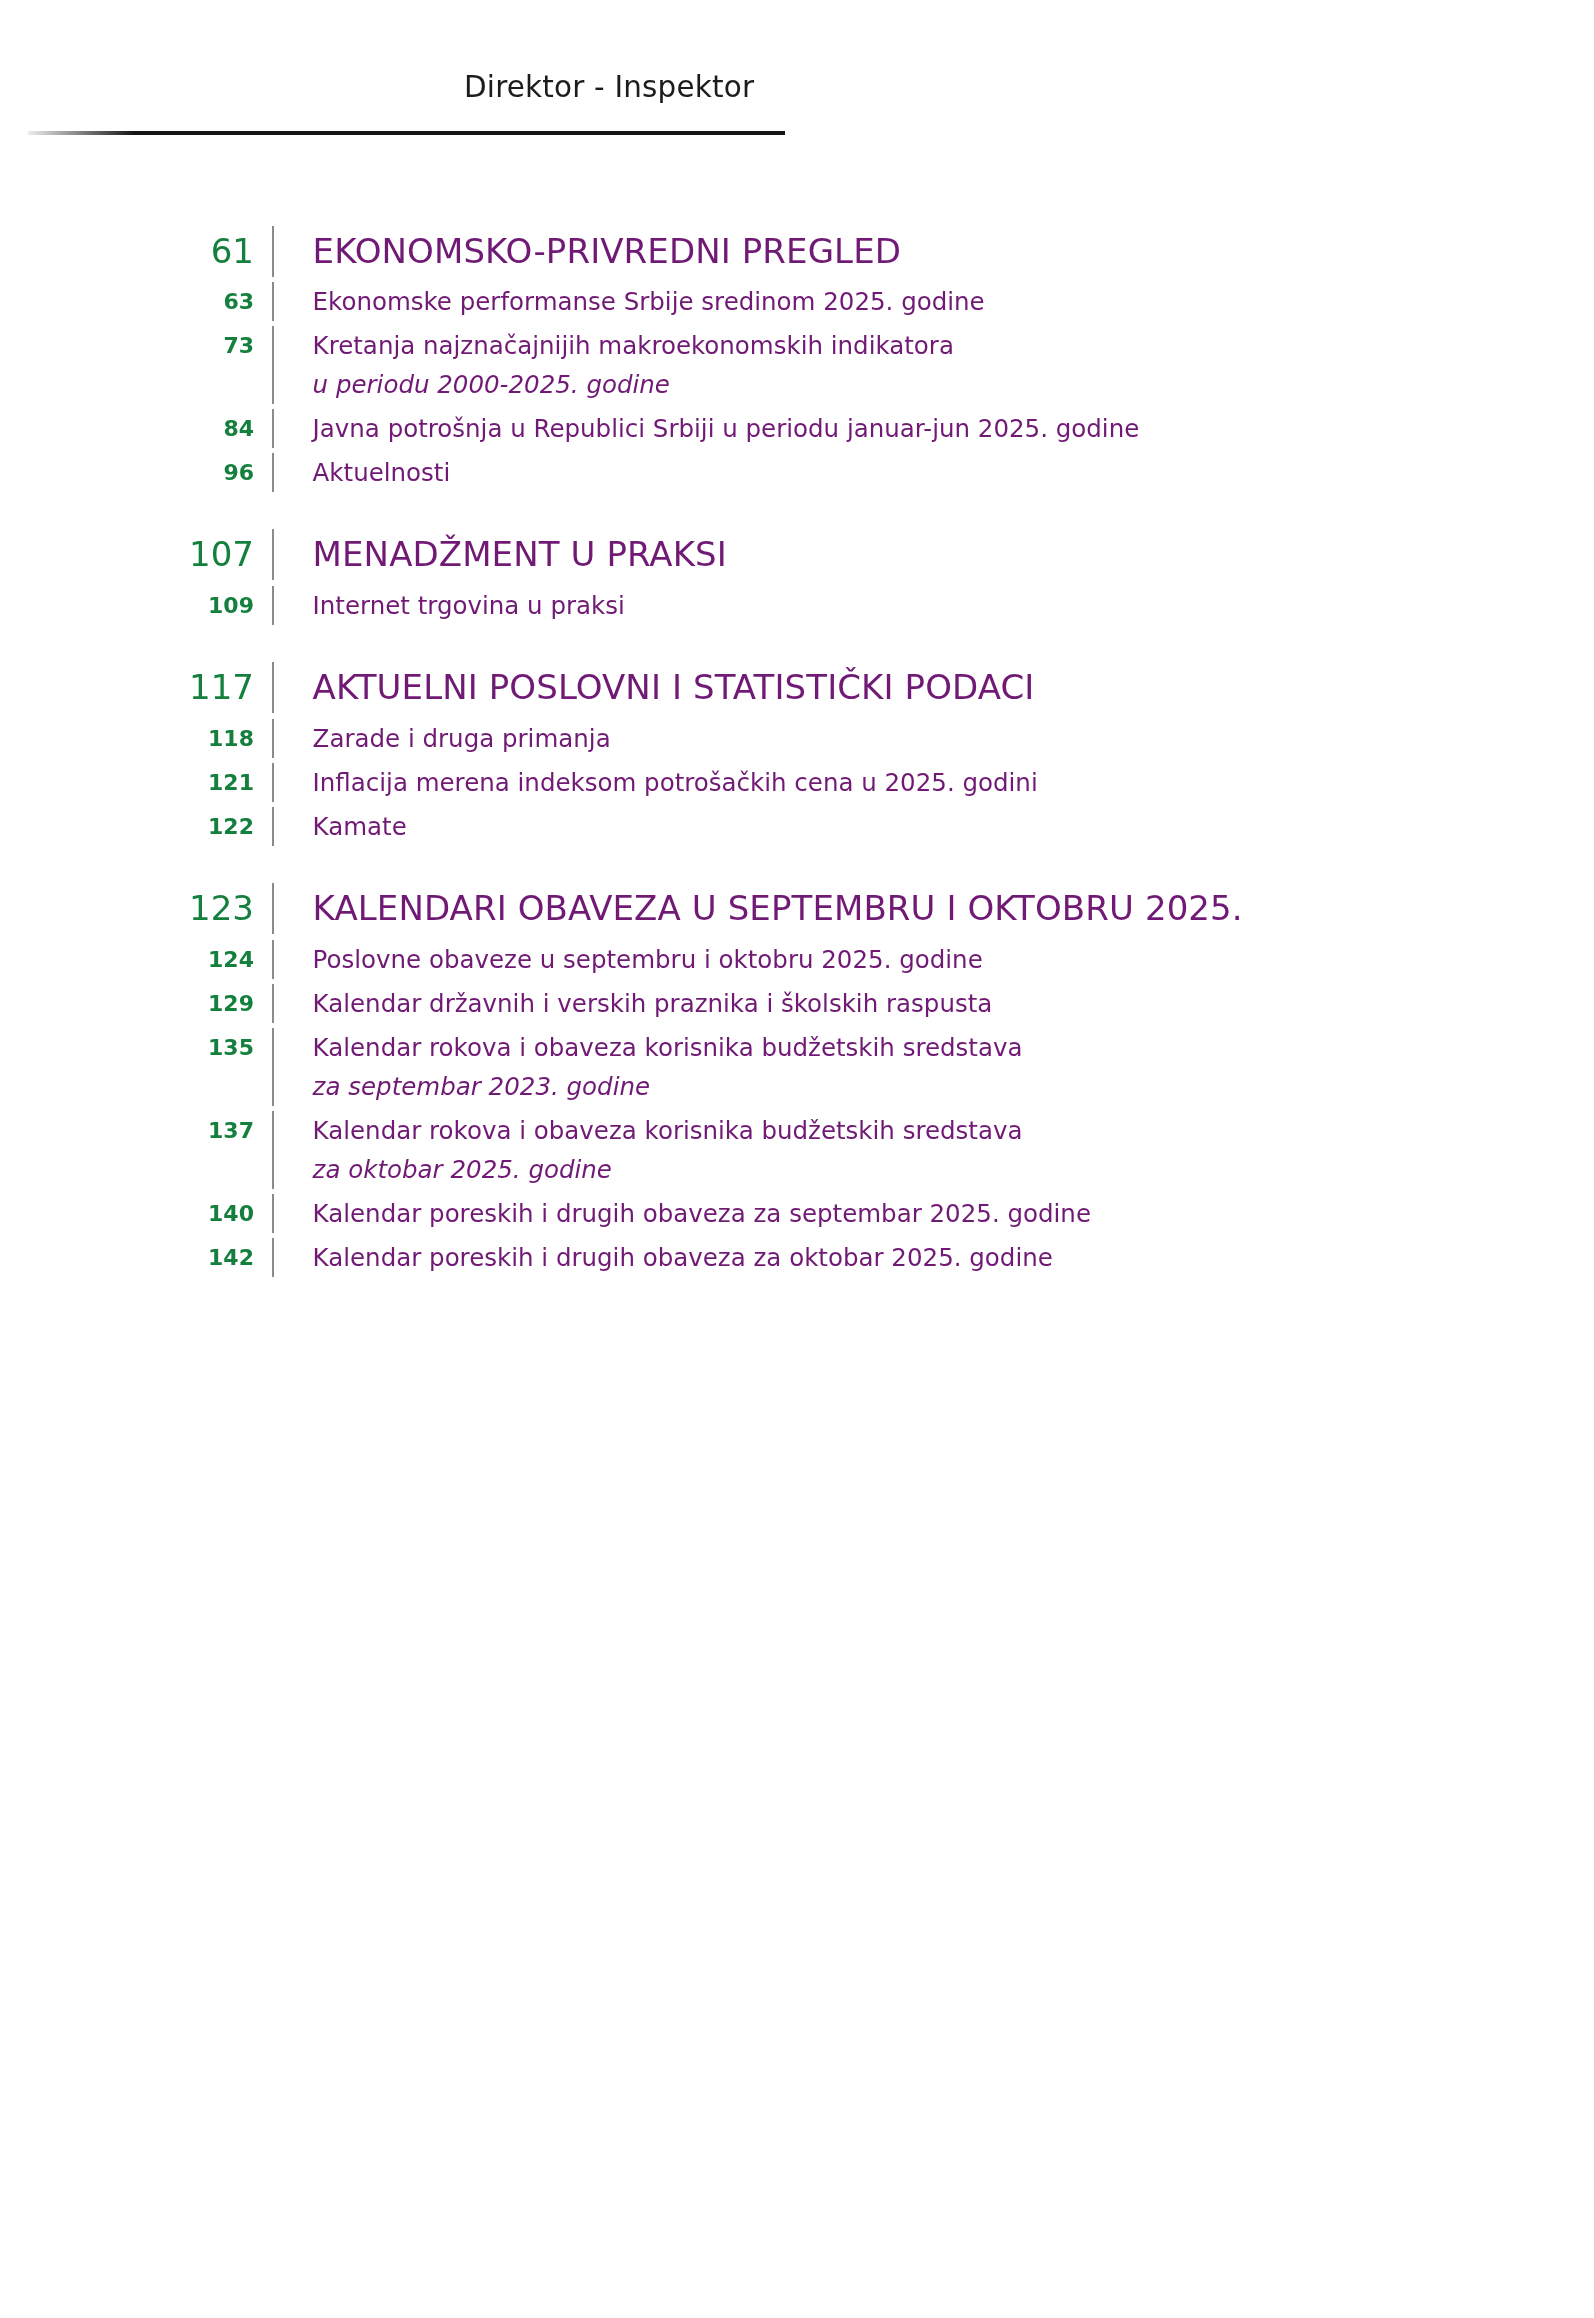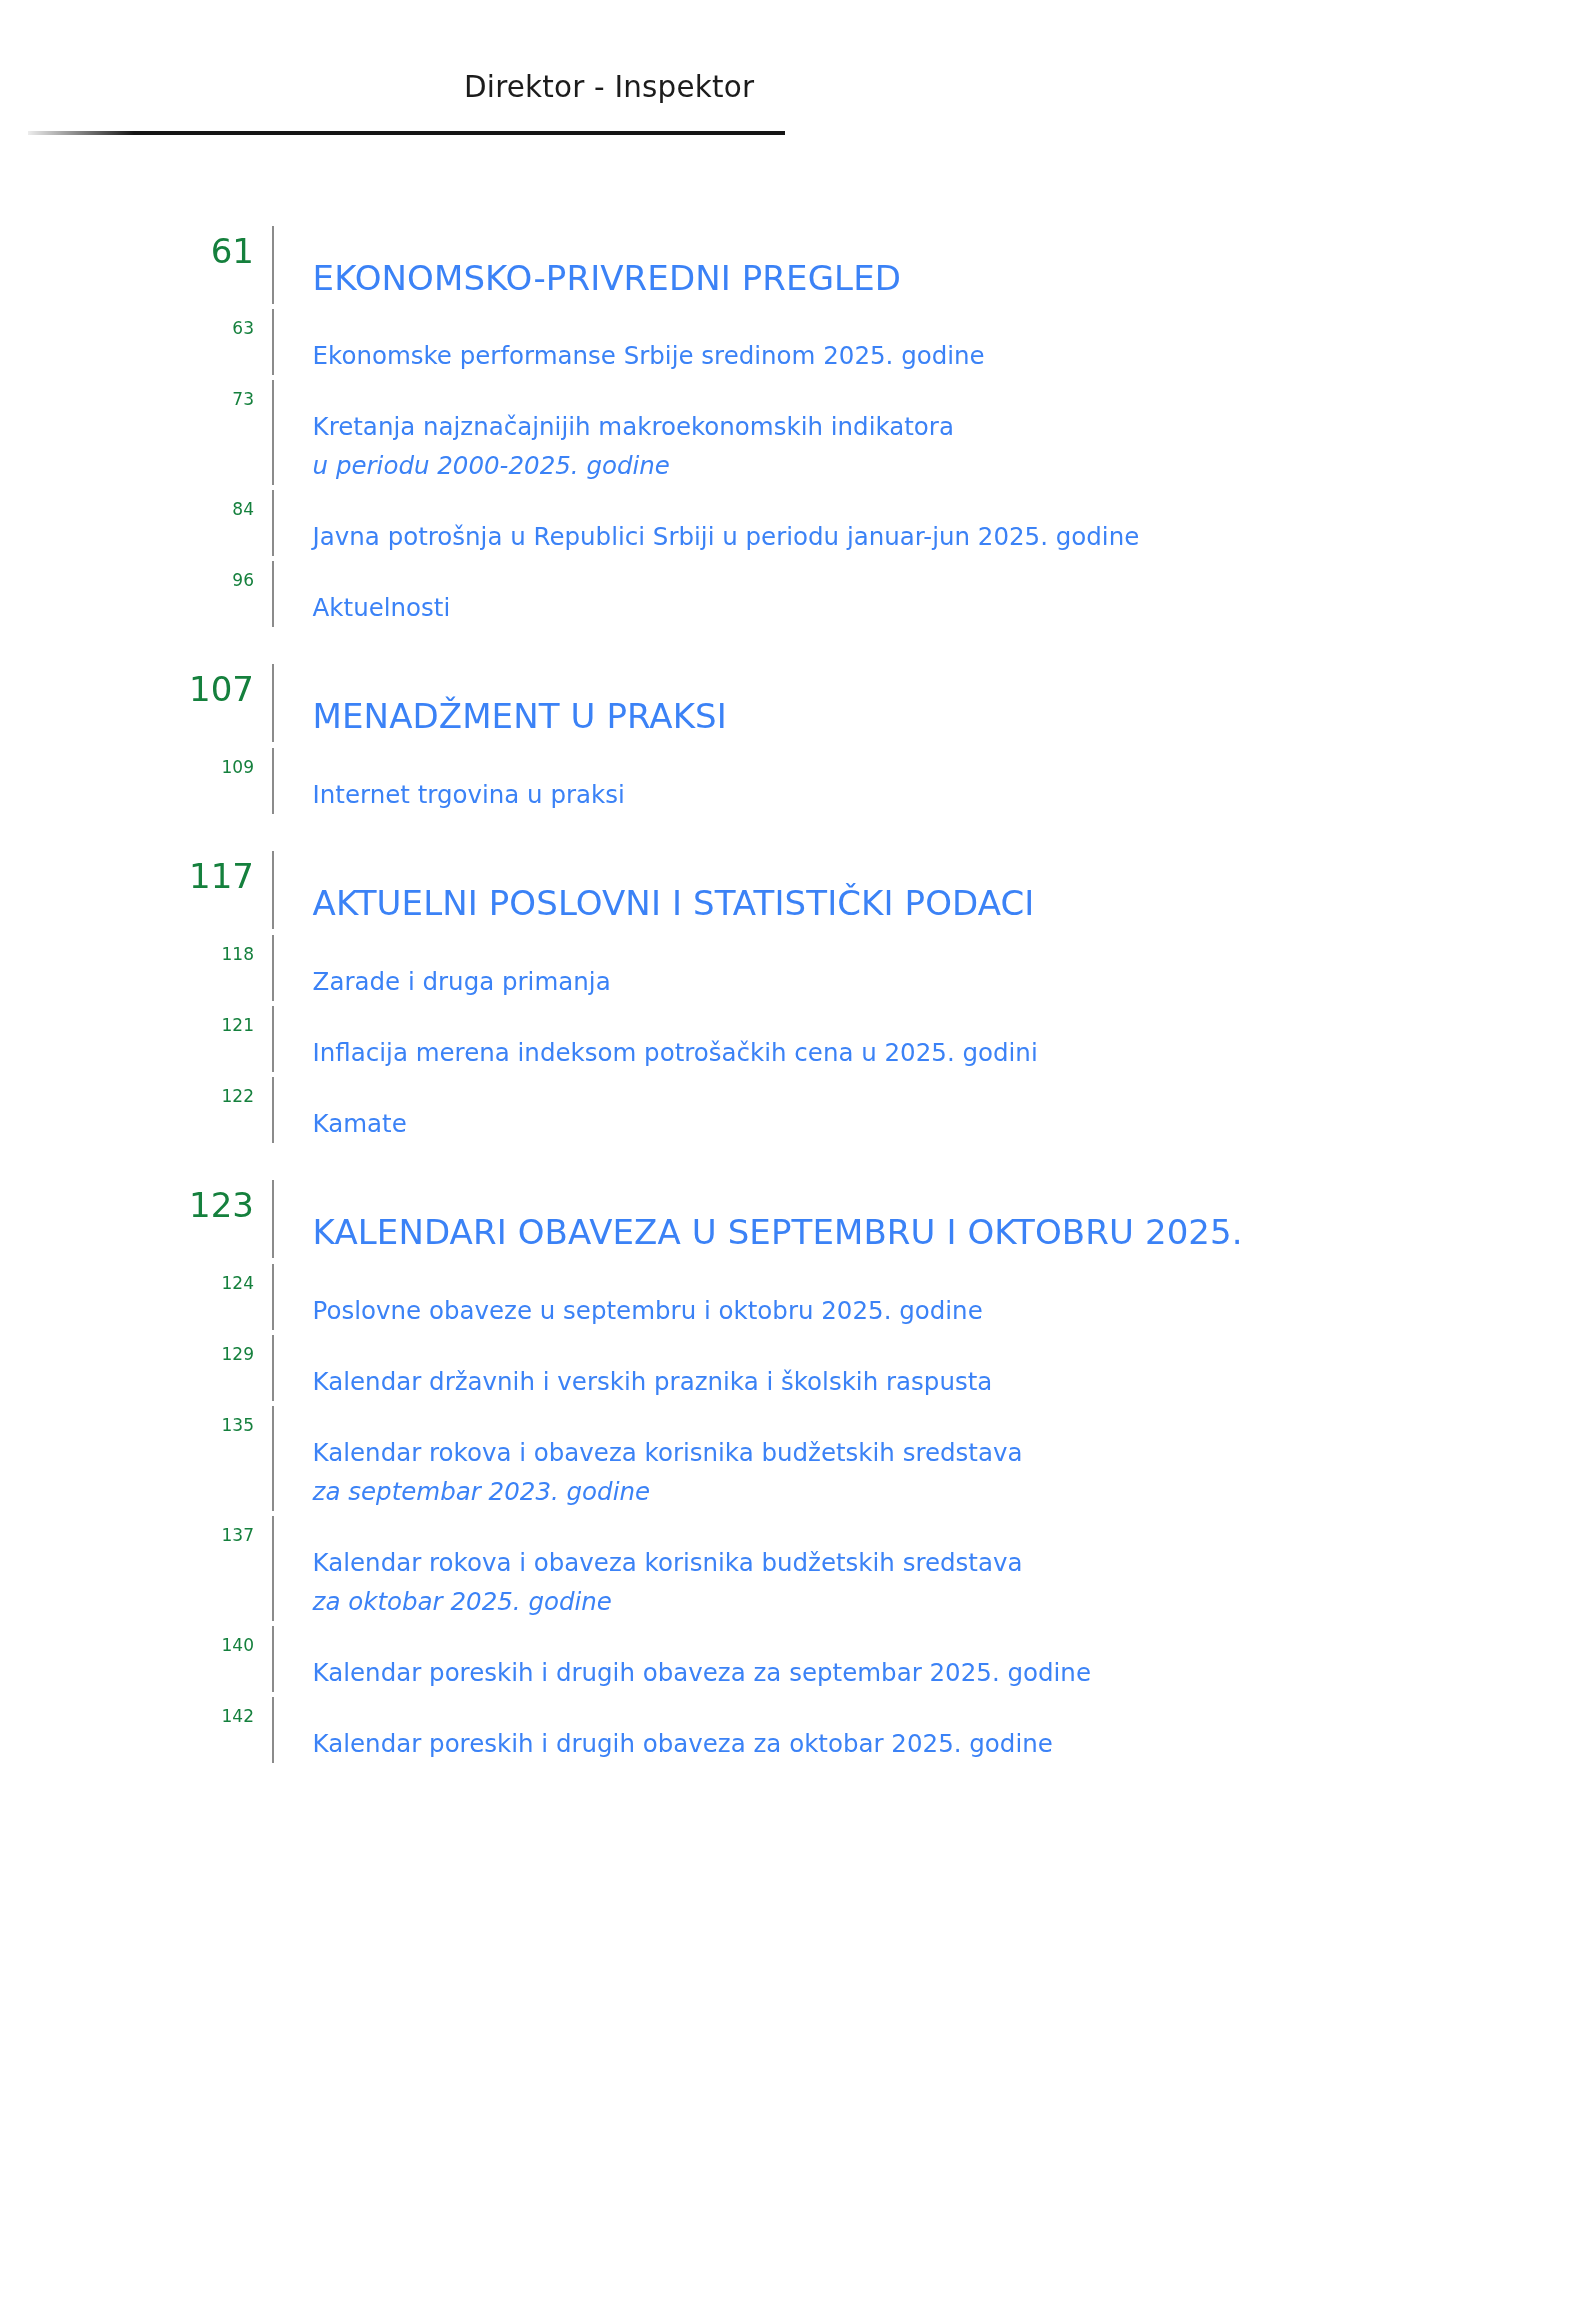--- a/index.html
+++ b/index.html
@@ -76,22 +76,21 @@
     color: #15803d;
   }
   .rulecol {
     flex: 0 0 1.6px;
     width: 1.6px;
     background: #8b8b8b;
     align-self: stretch;
   }
   .label {
     padding-left: 39px;
-    color: #3b82f6;
-    margin-top: 27px;
+    color: #701a75;
   }
 
   
   .row-section .num {
     font-size: 34px;
     line-height: 51px;
     font-weight: 400;
   }
   .row-section .label {
     font-size: 34px;
@@ -100,23 +99,23 @@
     letter-spacing: 0.1px;
     white-space: nowrap;
   }
   .row-section {
     padding-top: 6.5px;
     padding-bottom: 3.3px;
   }
 
   
   .row-entry .num {
-    font-size: 17px;
+    font-size: 22px;
     line-height: 39px;
-    font-weight: 400;
+    font-weight: 700;
   }
   .row-entry .label {
     font-size: 24.5px;
     line-height: 39px;
     font-weight: 400;
   }
   .row-entry {
     padding-top: 2.5px;
     padding-bottom: 2.5px;
   }

